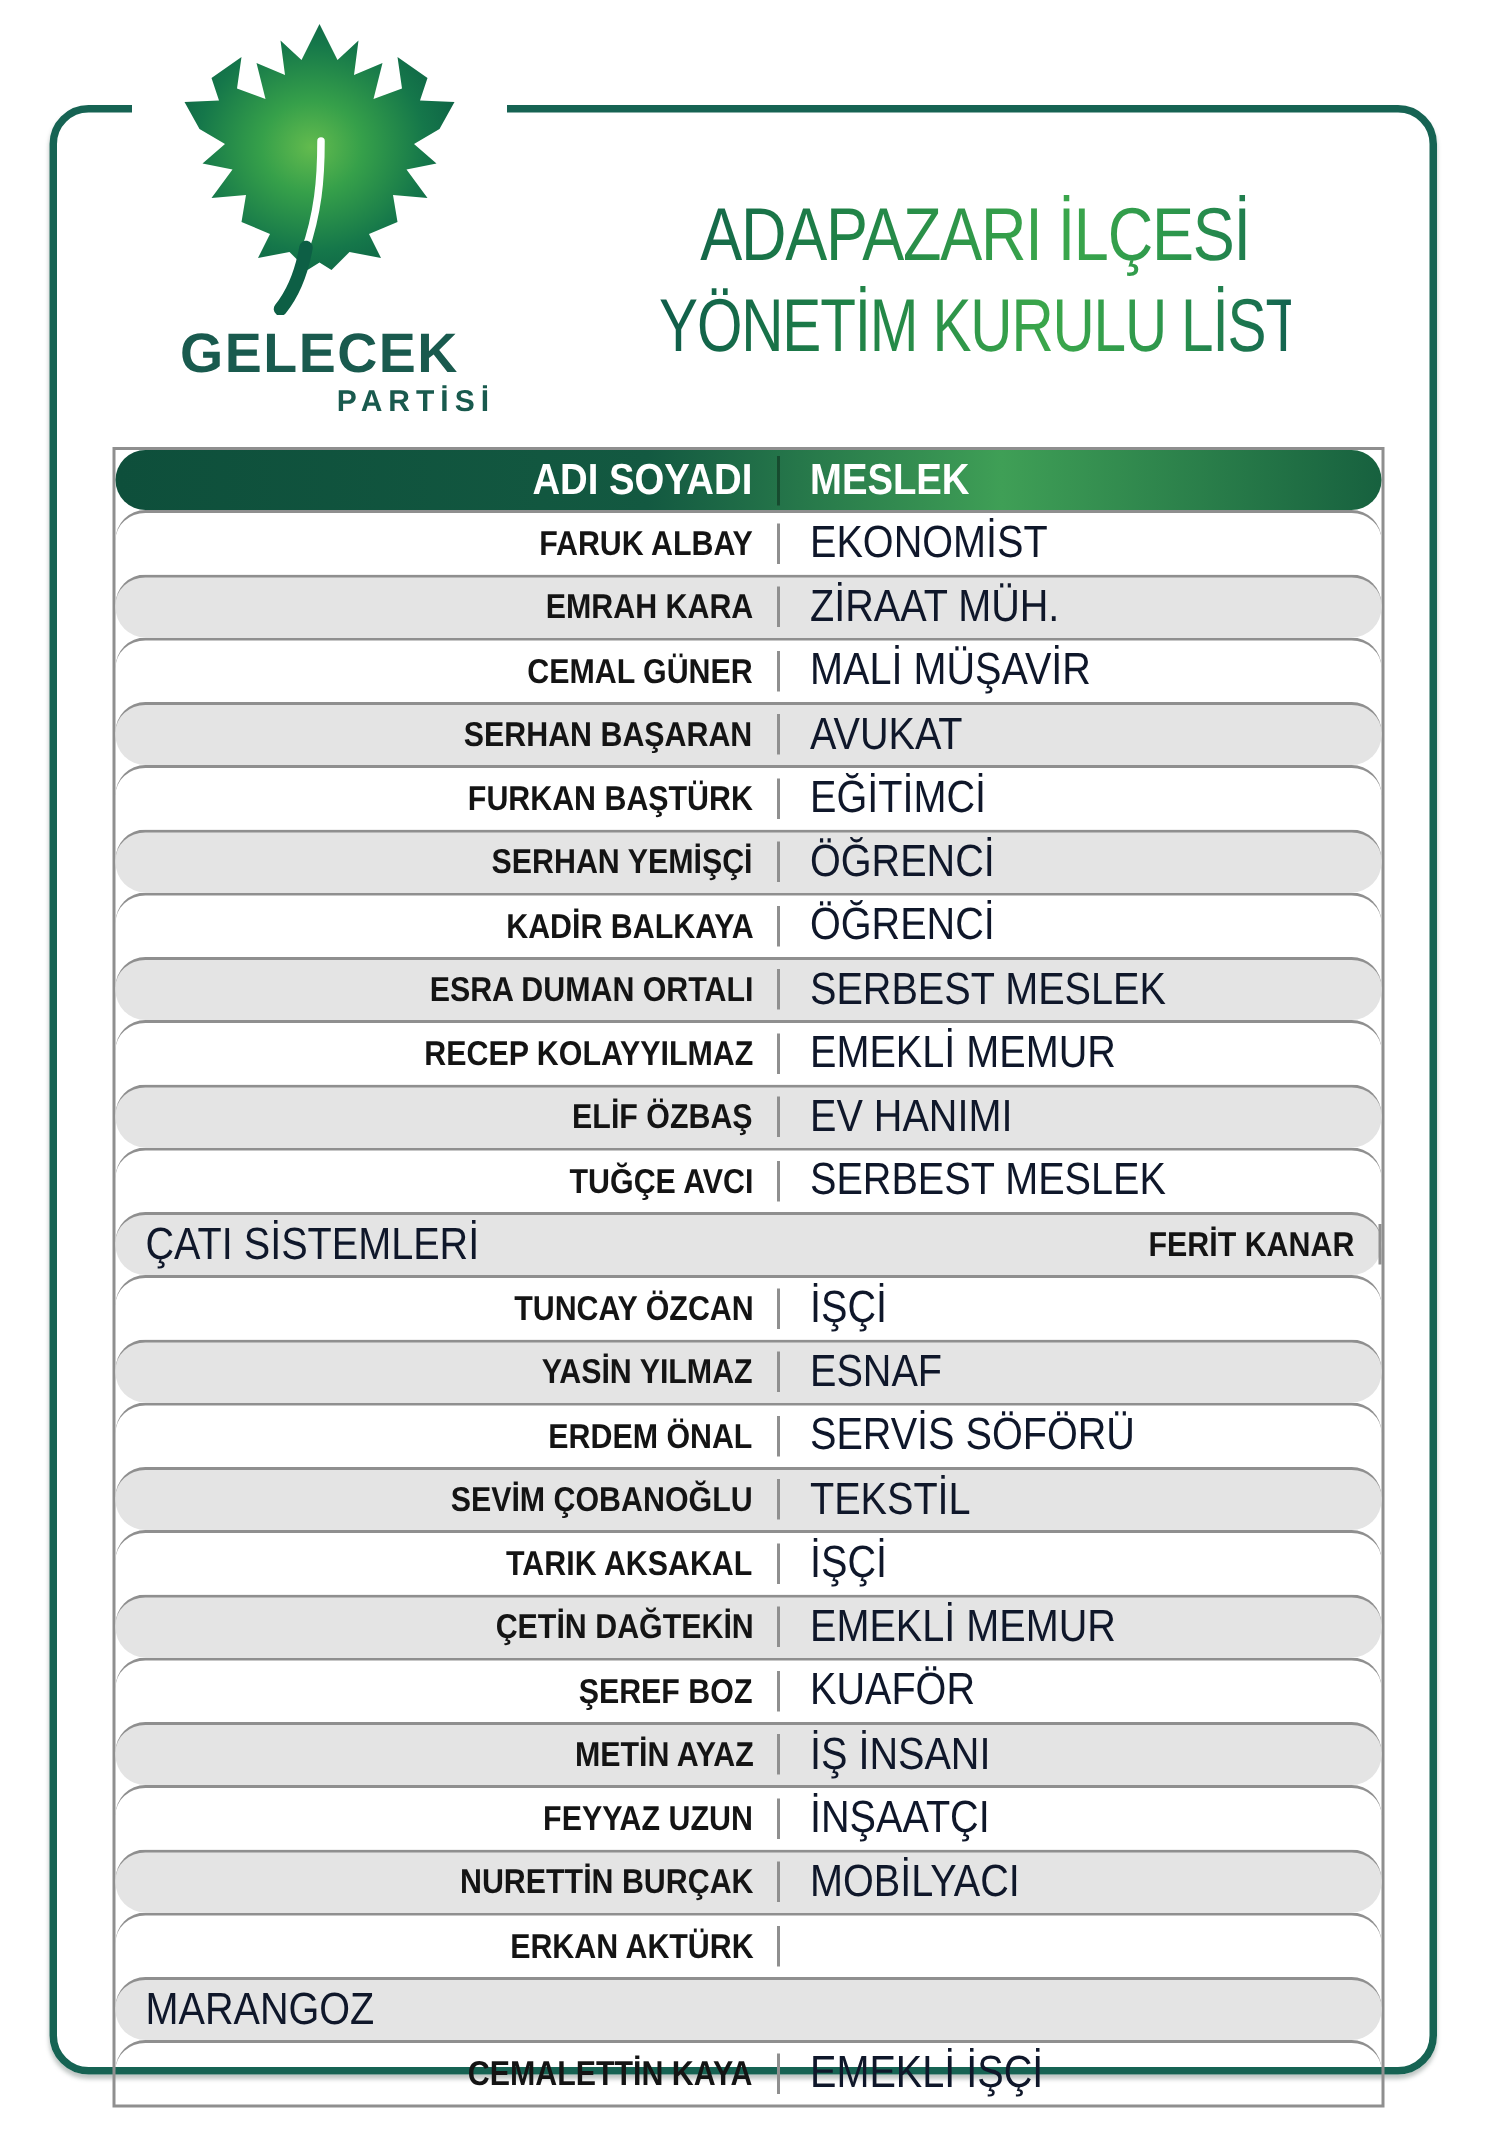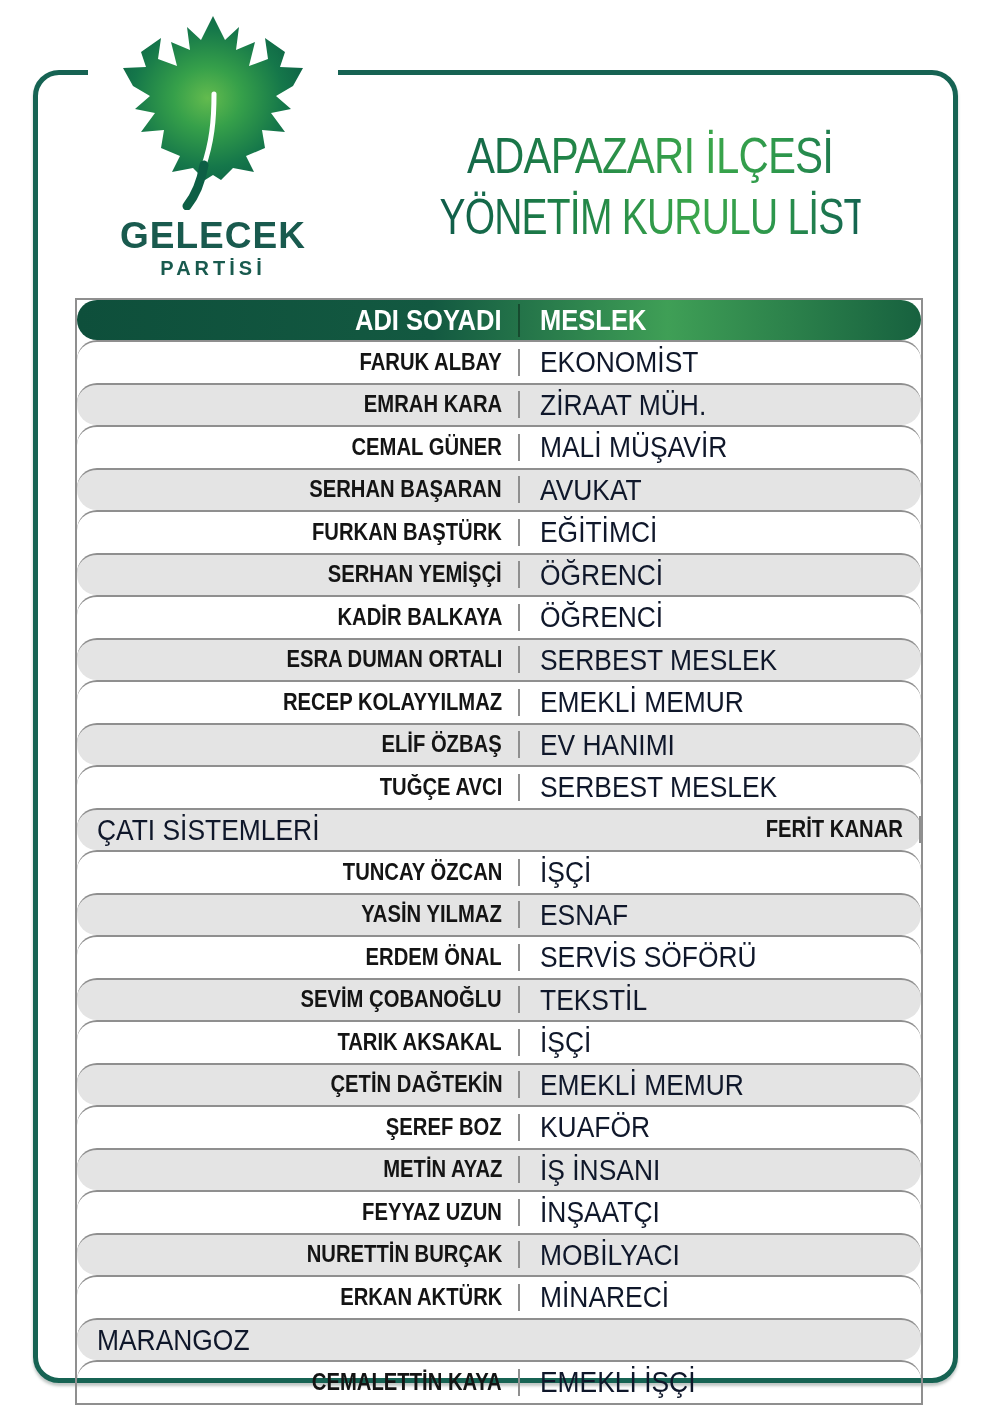--- a/index.html
+++ b/index.html
@@ -10,21 +10,21 @@
   .frame{position:absolute;left:33px;top:70px;width:925px;height:1313px;
          box-sizing:border-box;border:5px solid #166353;border-radius:26px;
          box-shadow:0 3px 3px rgba(70,90,84,.35);}
   
   .border-gap{position:absolute;left:88px;top:65px;width:250px;height:15px;background:#fff;}
 
   
   .leaf{position:absolute;left:106px;top:10px;width:214px;height:200px;}
   .logo-name{position:absolute;left:96px;top:216px;width:234px;text-align:center;
              font-weight:bold;font-size:37px;line-height:40px;letter-spacing:1px;color:#195a4e;}
-  .logo-sub{position:absolute;left:96px;top:256px;width:234px;text-align:center;
+  .logo-sub{position:absolute;left:96px;top:256px;width:234px;text-align:right;
             font-weight:bold;font-size:20px;line-height:24px;letter-spacing:4px;color:#195a4e;}
 
   
   .title{position:absolute;left:380px;top:126px;width:540px;margin:0;text-align:center;
          font-weight:normal;}
   .tl{display:block;white-space:nowrap;font-size:50px;line-height:61px;letter-spacing:-1px;
       background-image:linear-gradient(90deg,#0f5c4a 0%,#1f8147 30%,#3ba74b 62%,#2c964c 80%,#136350 100%);
       -webkit-background-clip:text;background-clip:text;
       -webkit-text-fill-color:transparent;color:#2e8b4a;}
   .tl1{transform:scaleX(.84);}
@@ -177,21 +177,20 @@
     <div class="row">
       <div class="cell cell-name"><span>FEYYAZ UZUN</span></div>
       <div class="cell cell-prof"><span>İNŞAATÇI</span></div>
     </div>
     <div class="row">
       <div class="cell cell-name"><span>NURETTİN BURÇAK</span></div>
       <div class="cell cell-prof"><span>MOBİLYACI</span></div>
     </div>
     <div class="row">
       <div class="cell cell-name"><span>ERKAN AKTÜRK</span></div>
-      <div class="cell cell-prof"><span>MİNARECİ</span></div>
     </div>
     <div class="row">
       <div class="cell cell-prof"><span>MARANGOZ</span></div>
     </div>
     <div class="row">
       <div class="cell cell-name"><span>CEMALETTİN KAYA</span></div>
       <div class="cell cell-prof"><span>EMEKLİ İŞÇİ</span></div>
     </div>
   </div>
 

